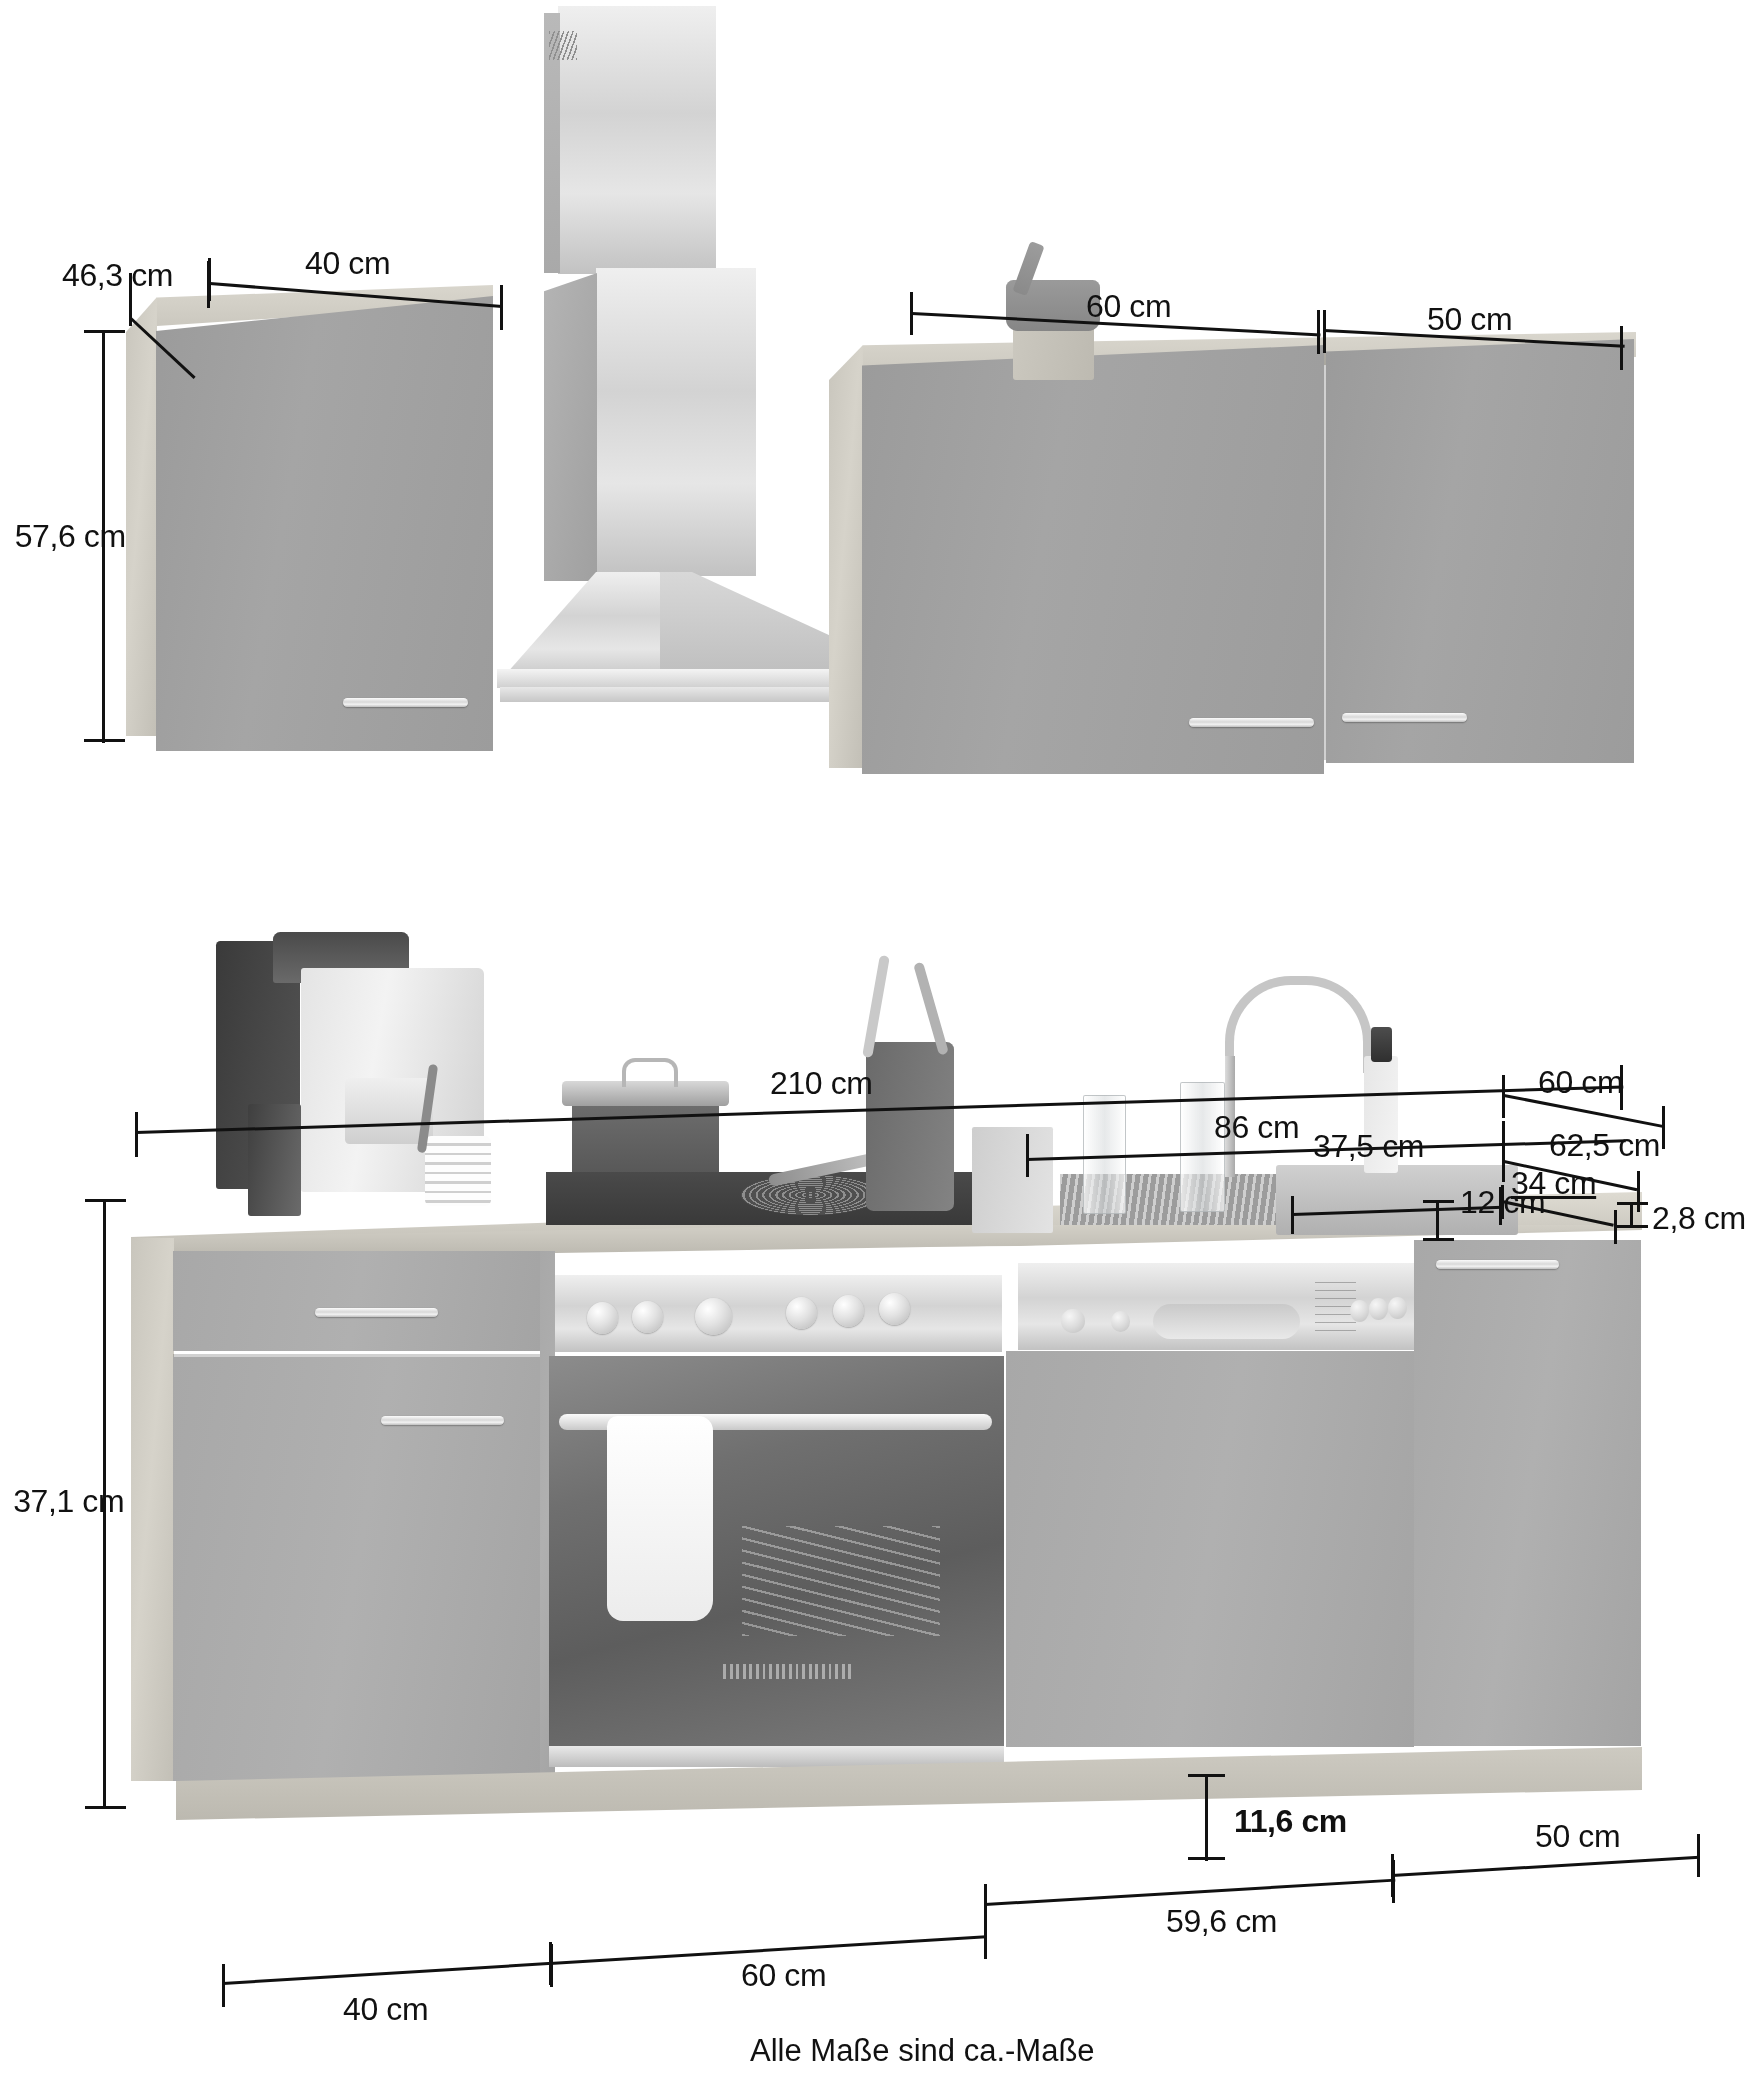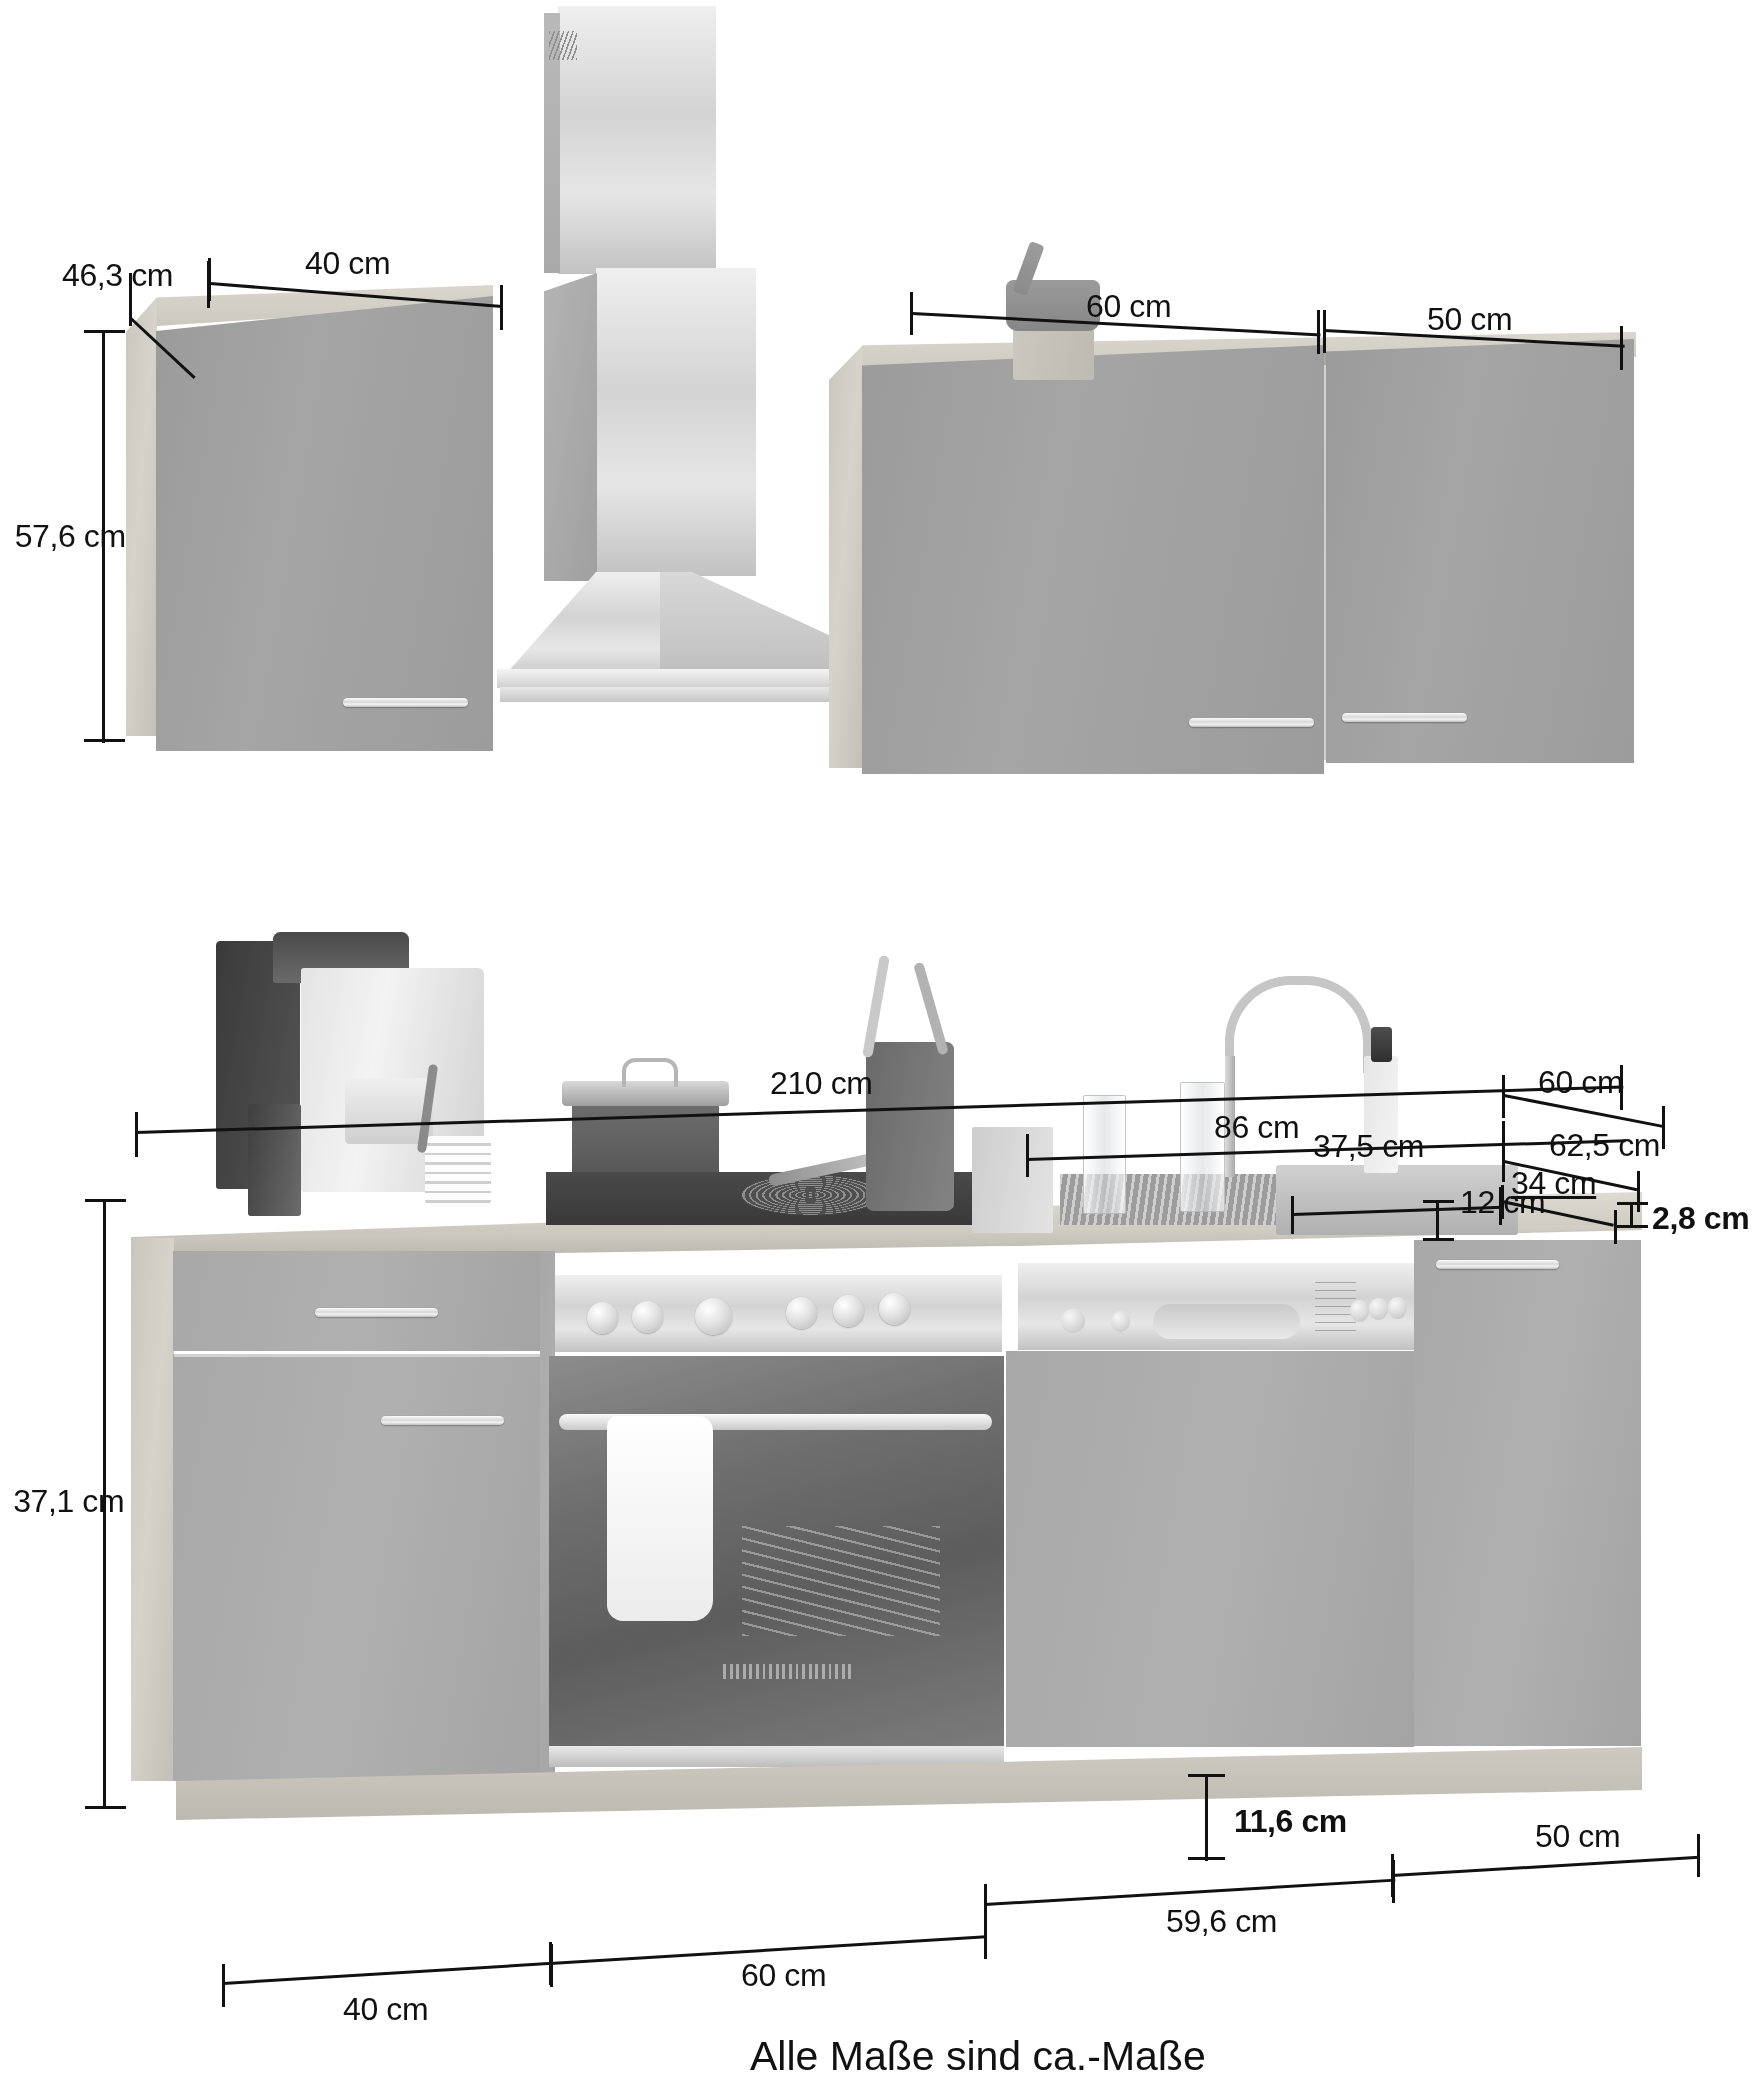--- a/index.html
+++ b/index.html
@@ -76,21 +76,21 @@
     position:absolute;
     background:linear-gradient(180deg,#efefef 0%,#d3d3d3 40%,#e6e6e6 70%,#c2c2c2 100%);
   }
   .glassdoor{
     position:absolute;
     background:linear-gradient(165deg,#8c8c8c 0%,#6f6f6f 30%,#5d5d5d 60%,#7b7b7b 100%);
   }
   .seam{position:absolute;background:rgba(0,0,0,.18);}
   .footer{
     position:absolute;
-    font-size:41px;
+    font-size:31px;
     color:#111;
     white-space:nowrap;
   }
   .knob{
     position:absolute;
     border-radius:50%;
     background:radial-gradient(circle at 35% 30%,#ffffff 0%,#e2e2e2 45%,#b8b8b8 100%);
     box-shadow:0 0.7px 1.5px rgba(0,0,0,.3);
   }
   .btn-round{
@@ -267,21 +267,21 @@
   <div class="dimlabel" style="left:1460px;top:1184px;">12 cm</div>
 
   <div class="dimline" style="left:1502px;top:1200px;width:114px;transform:rotate(12deg);"></div>
   <div class="tick" style="left:1501px;top:1185px;height:34px;"></div>
   <div class="tick" style="left:1614px;top:1210px;height:34px;"></div>
   <div class="dimlabel" style="left:1511px;top:1165px;text-decoration:underline;">34 cm</div>
 
   <div class="tickh" style="left:1617px;top:1202px;width:31px;"></div>
   <div class="tick" style="left:1630px;top:1202px;height:25px;"></div>
   <div class="tickh" style="left:1617px;top:1225px;width:31px;"></div>
-  <div class="dimlabel" style="left:1652px;top:1200px;font-weight:bold;">2,8 cm</div>
+  <div class="dimlabel" style="left:1652px;top:1200px;">2,8 cm</div>
 
   <div class="tick" style="left:103px;top:1200px;height:609px;"></div>
   <div class="tickh" style="left:85px;top:1199px;width:41px;"></div>
   <div class="tickh" style="left:85px;top:1806px;width:41px;"></div>
   <div class="dimlabel" style="left:13.2px;top:1483px;">37,1 cm</div>
 
   <div class="tickh" style="left:1188px;top:1774px;width:37px;"></div>
   <div class="tick" style="left:1205px;top:1774px;height:87px;"></div>
   <div class="tickh" style="left:1188px;top:1857px;width:37px;"></div>
   <div class="dimlabel" style="left:1234px;top:1803px;font-weight:bold;">11,6 cm</div>

